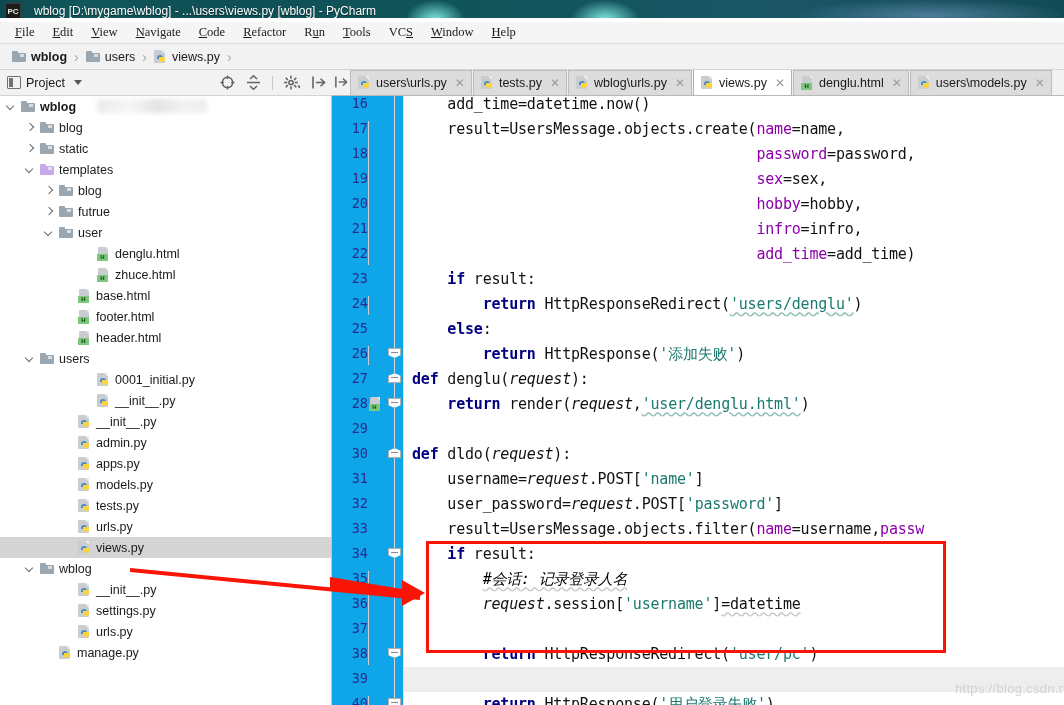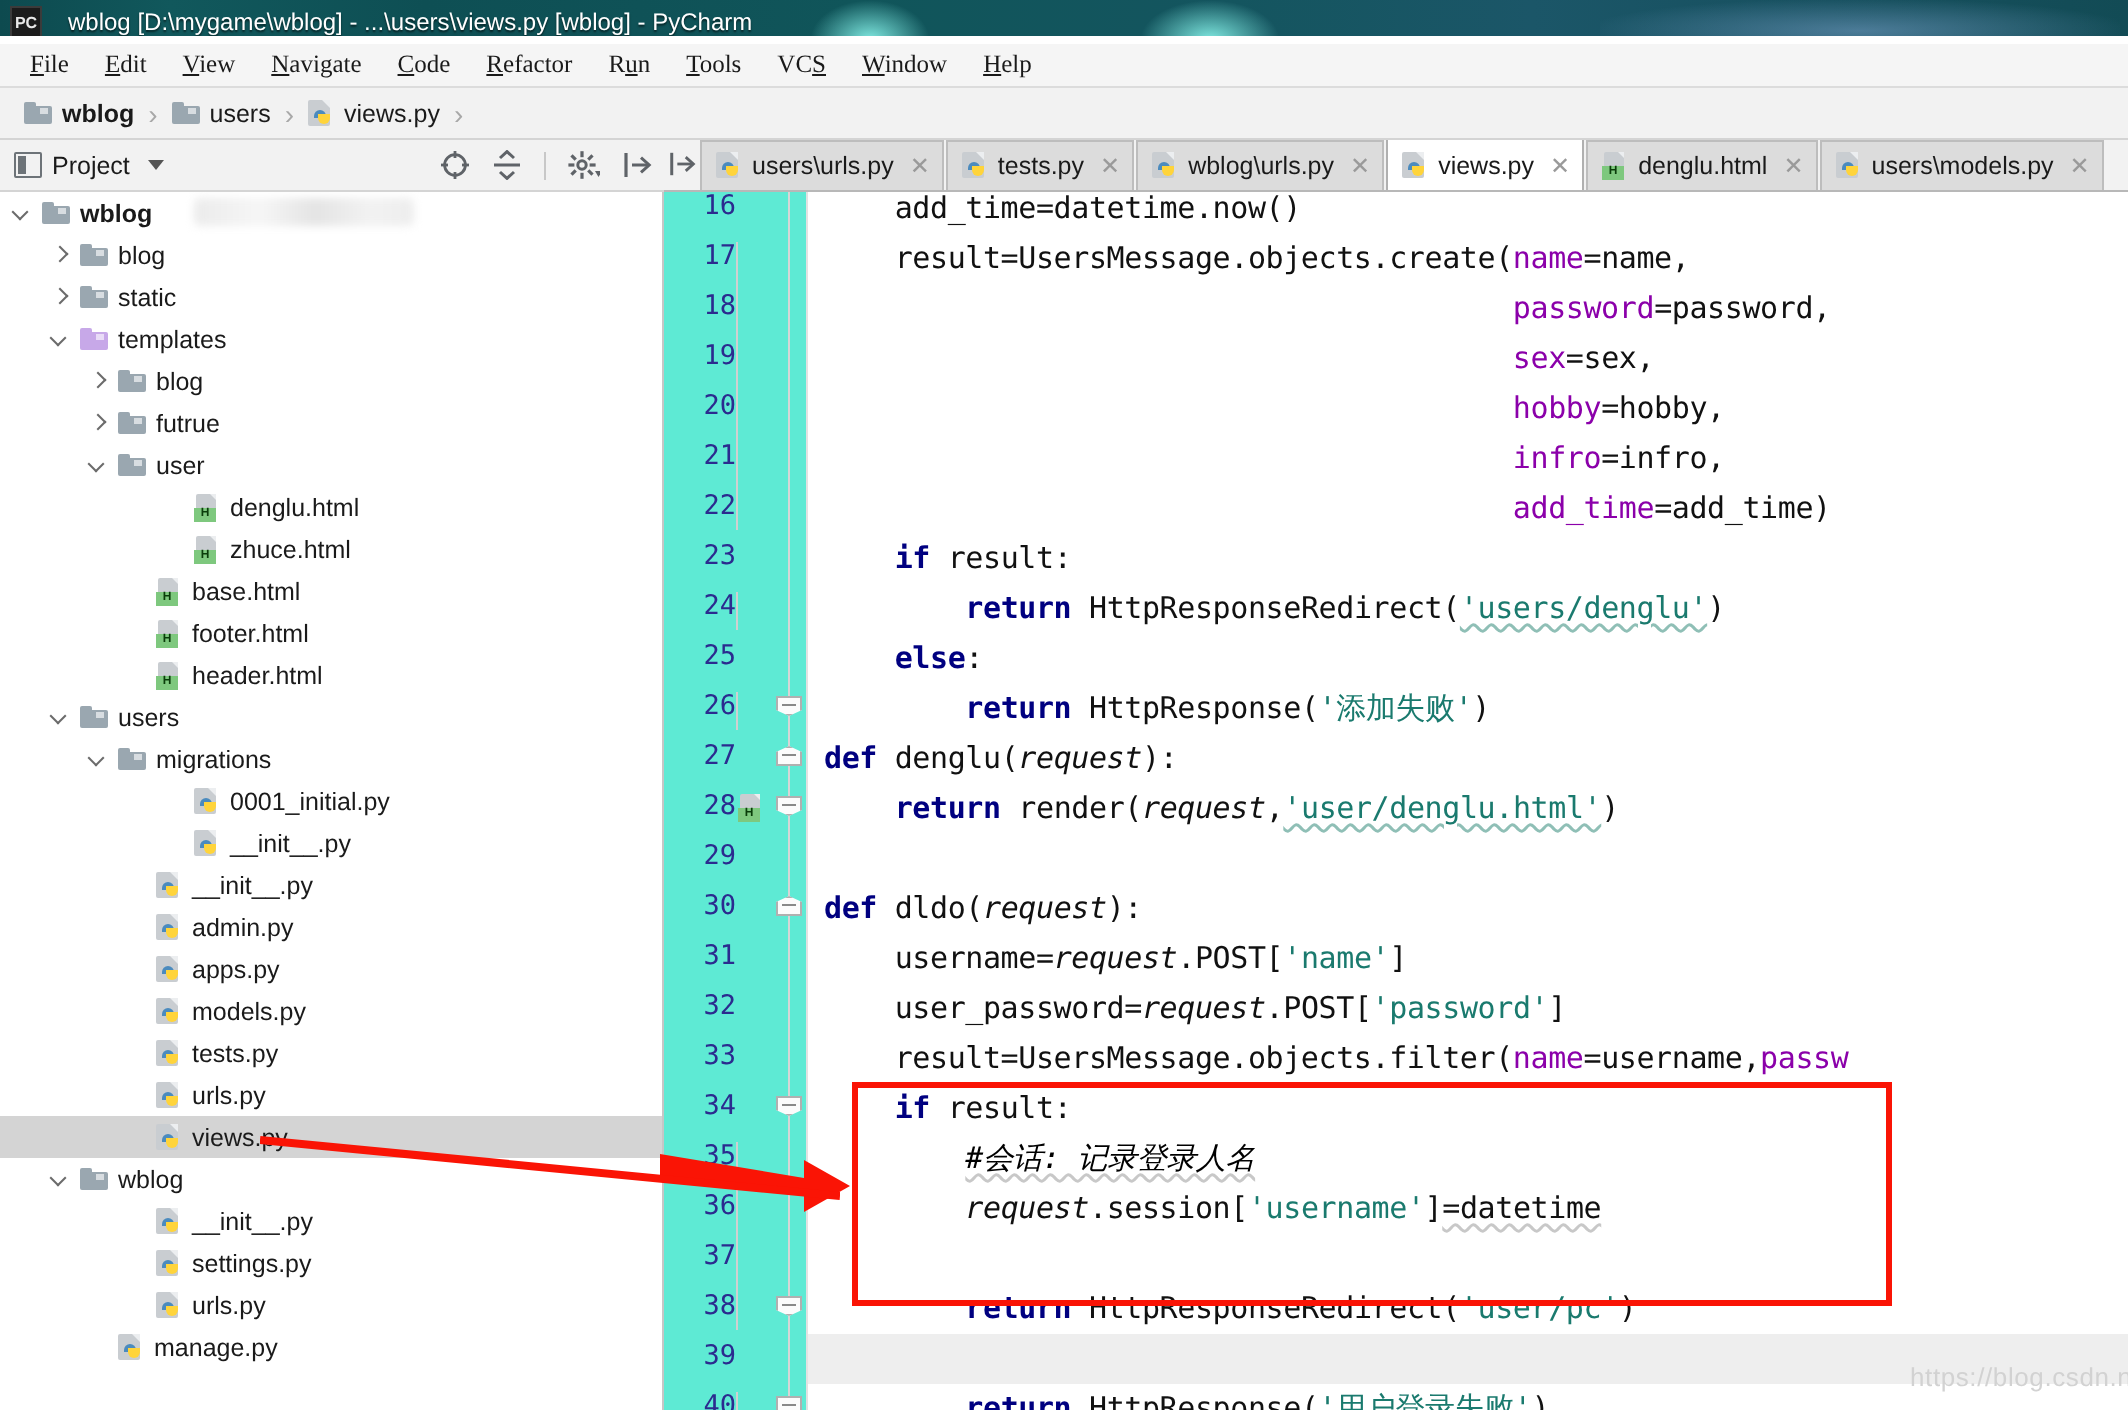--- a/index.html
+++ b/index.html
@@ -148,21 +148,21 @@
     transform:rotate(45deg); }
   .blurbox { position:absolute; left:97px; top:3px; width:110px; height:14px;
     background:linear-gradient(90deg,#ebebeb,#f6f6f6 30%,#e4e4e4 55%,#f2f2f2 80%,#ededed);
     filter:blur(2px); border-radius:3px; }
 
   
   #editor {
     position:absolute; left:332px; top:96px; width:732px; height:609px;
     background:#ffffff; overflow:hidden;
   }
-  #gutter { position:absolute; left:0; top:0; width:72px; height:609px; background:#5eead4;
+  #gutter { position:absolute; left:0; top:0; width:72px; height:609px; background:#0ea5e9;
     border-right:1px solid #e2e2e2; }
   .ln { position:absolute; left:0; width:36px; text-align:right;
     font-family:"DejaVu Sans Mono", monospace; font-size:13.5px; color:#2b2b8f; }
   .foldline { position:absolute; left:62px; top:0; width:1px; height:609px; background:#d6d6d6; }
   .foldmark { position:absolute; left:56px; width:13px; height:13px; }
   .foldmark .bx { position:absolute; left:0; top:0; width:13px; height:10px;
     border:1px solid #b0b0b0; background:#fcfcfc; }
   .foldmark .bx.tri { clip-path: polygon(0 30%, 50% 0, 100% 30%, 100% 100%, 0 100%); }
   .foldmark .bx.tri2 { clip-path: polygon(0 0, 100% 0, 100% 70%, 50% 100%, 0 70%); }
   .foldmark .dash { position:absolute; left:3px; top:4px; width:7px; height:1px; background:#8a8a8a; }
@@ -456,27 +456,20 @@
       </span>
       <span class="lbl">header.html</span>
     </div>
     <div class="trow" style="padding-left: 25px;">
       <span class="arrow d" style="margin-right: 4px;"></span>
       <span class="ico-folder">
         <i></i>
       </span>
       <span class="lbl">users</span>
     </div>
-    <div class="trow" style="padding-left: 44px;">
-      <span class="arrow d" style="margin-right: 4px;"></span>
-      <span class="ico-folder">
-        <i></i>
-      </span>
-      <span class="lbl">migrations</span>
-    </div>
     <div class="trow" style="padding-left: 82px;">
       <span class="arrow" style="margin-right: 4px;"></span>
       <span class="ico-py">
         <span class="pg"></span>
         <span class="b1"></span>
         <span class="b2"></span>
       </span>
       <span class="lbl">0001_initial.py</span>
     </div>
     <div class="trow" style="padding-left: 82px;">

